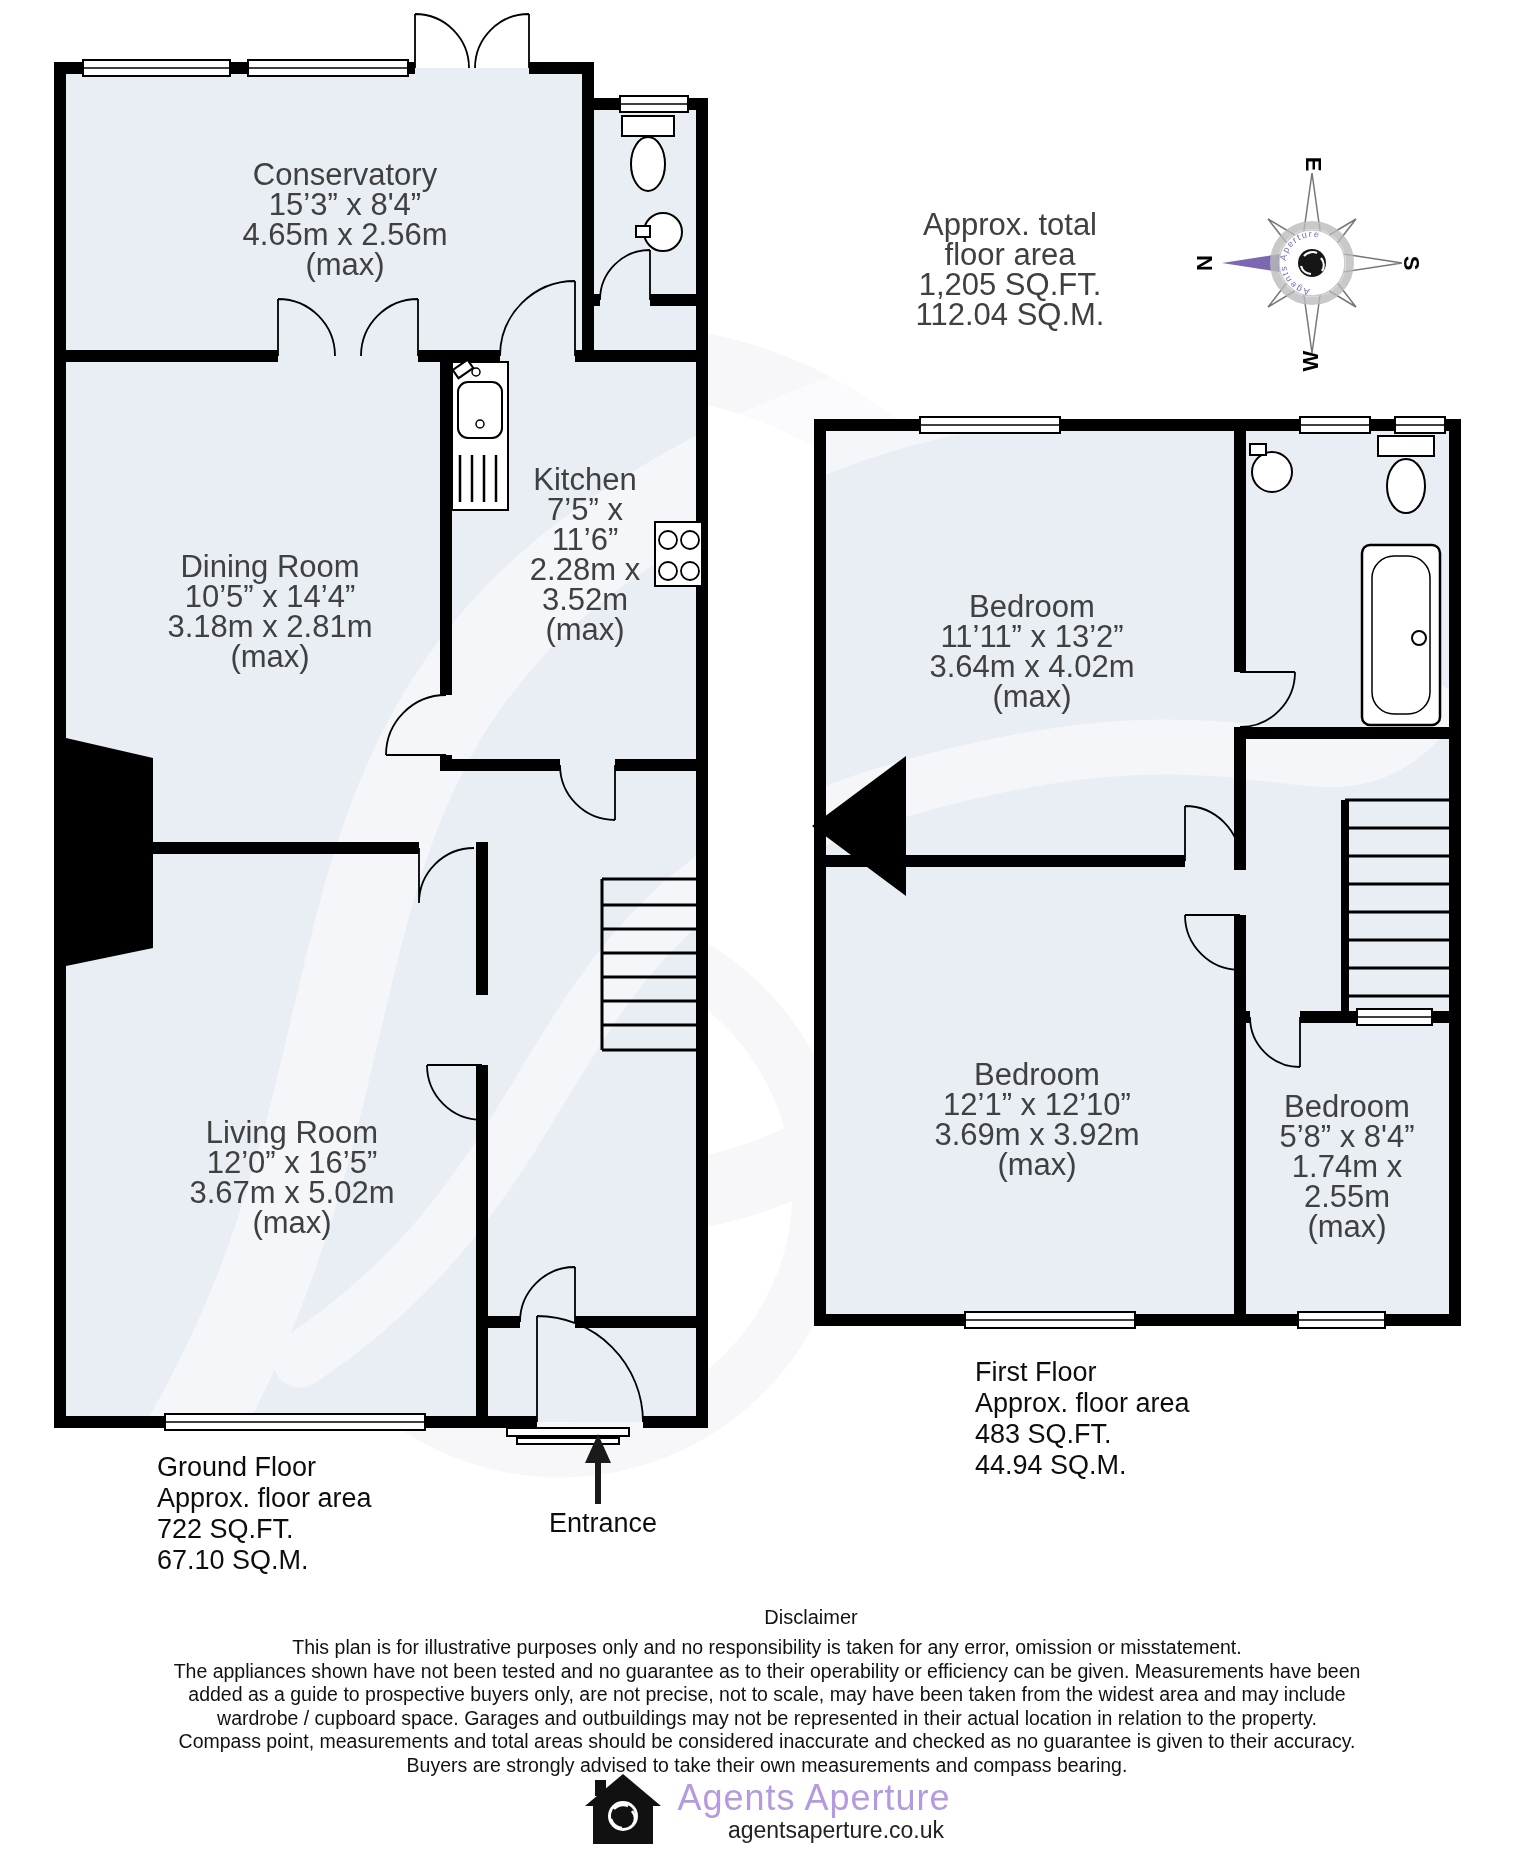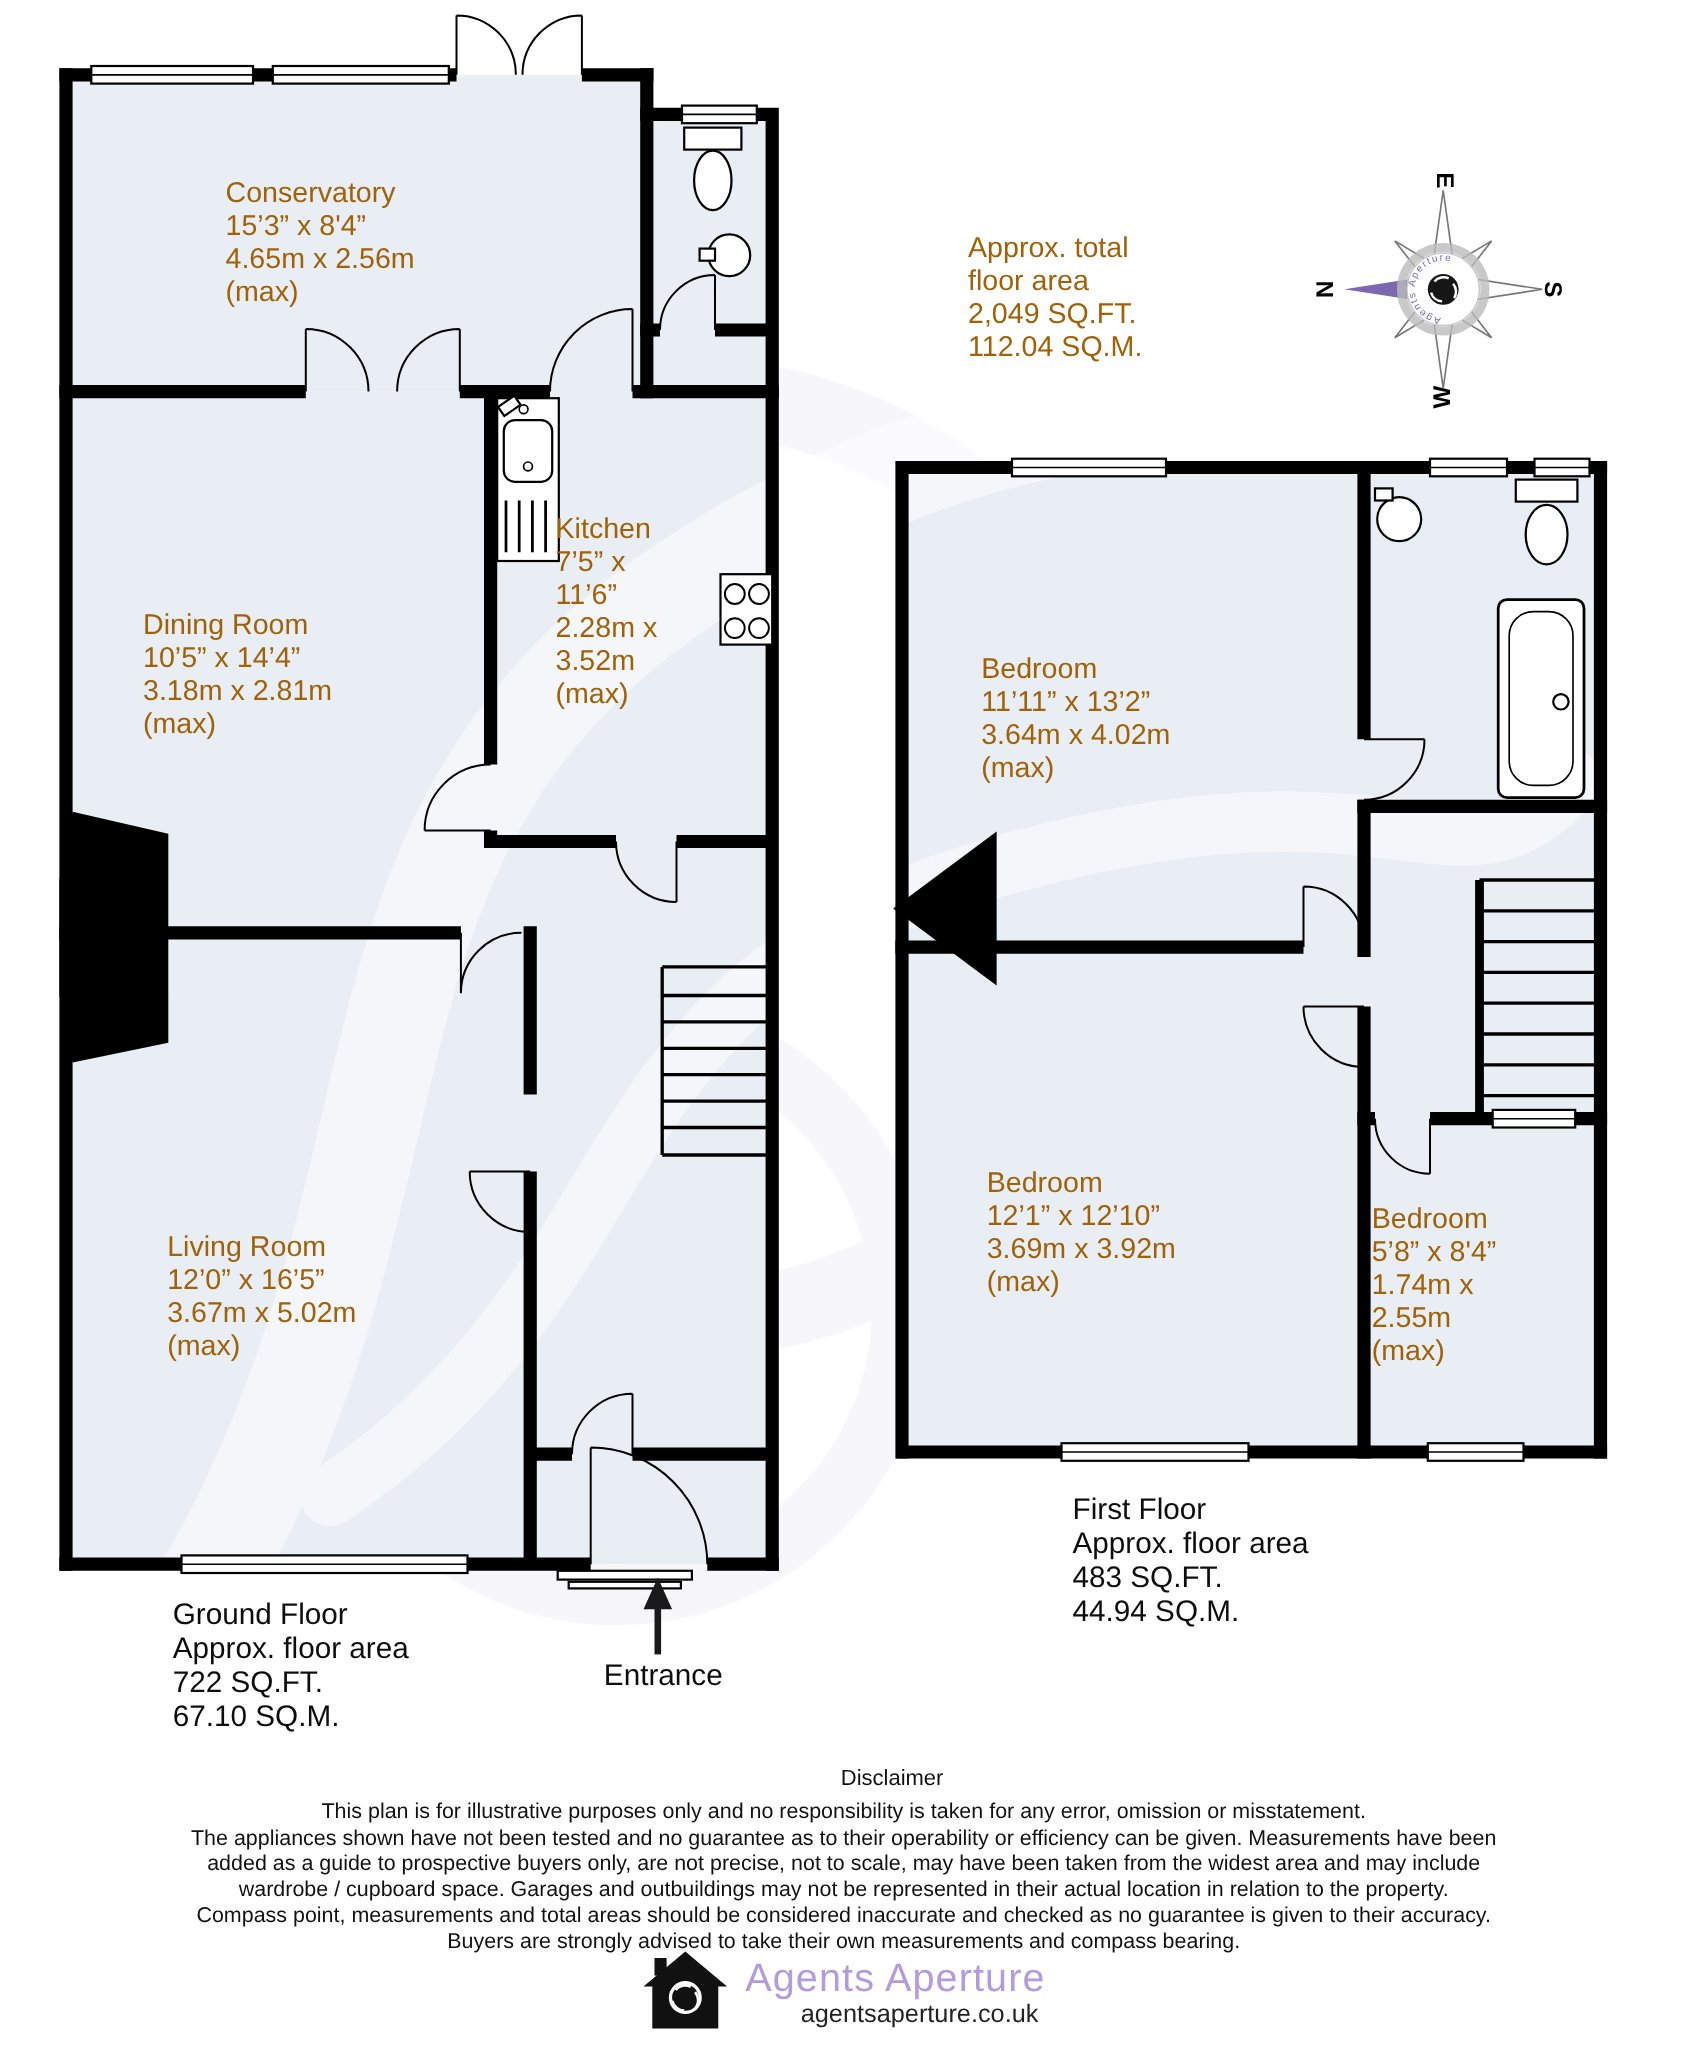--- a/index.html
+++ b/index.html
@@ -1,19 +1,19 @@
 <!DOCTYPE html>
 <html><head>
 <meta charset="utf-8">
 <style>
   html,body{margin:0;padding:0;background:#fff;}
   #canvas{position:relative;width:1534px;height:1863px;background:#fff;overflow:hidden;
           font-family:"Liberation Sans","DejaVu Sans",sans-serif;color:#0d0d0d;}
   #plan-svg{position:absolute;left:0;top:0;}
-  .lbl{position:absolute;font-size:26px;line-height:30px;color:#a16207;}
+  .lbl{position:absolute;text-align:center;font-size:31px;line-height:30px;color:#404040;}
   .caption{position:absolute;text-align:left;font-size:27px;line-height:31px;color:#0d0d0d;}
   .entrance{position:absolute;text-align:center;font-size:27px;color:#0d0d0d;}
   .disc{position:absolute;left:12px;width:1510px;text-align:center;font-size:19.5px;line-height:23.5px;color:#111;}
   .disc-title{position:absolute;left:0;width:1534px;text-align:center;font-size:20px;color:#111;padding-left:44px;}
   .footer{position:absolute;left:0;top:1772px;width:1534px;display:flex;justify-content:center;align-items:center;gap:14px;}
   .footer-text{display:flex;flex-direction:column;align-items:center;}
   .brand{font-size:36px;line-height:38px;color:#b49ade;letter-spacing:1px;}
   .url{font-size:23px;line-height:26px;color:#222;margin-left:44px;}
 </style>
 </head>
@@ -232,21 +232,21 @@
     <text x="1206" y="263" transform="rotate(-90 1206 263)" text-anchor="middle" dominant-baseline="middle" font-size="22" font-weight="bold" fill="#000">N</text>
     <text x="1312" y="164" transform="rotate(90 1312 164)" text-anchor="middle" dominant-baseline="middle" font-size="22" font-weight="bold" fill="#000">E</text>
     <text x="1410" y="263" transform="rotate(90 1410 263)" text-anchor="middle" dominant-baseline="middle" font-size="22" font-weight="bold" fill="#000">S</text>
     <text x="1312" y="361" transform="rotate(-90 1312 361)" text-anchor="middle" dominant-baseline="middle" font-size="22" font-weight="bold" fill="#000">W</text>
   </g>
 </svg>
 
 <div class="lbl" style="left:880px;top:210px;width:260px">
   <div>Approx. total</div>
   <div>floor area</div>
-  <div>2,049 SQ.FT.</div>
+  <div>1,205 SQ.FT.</div>
   <div>112.04 SQ.M.</div>
 </div>
 
 <div class="lbl" style="left:205px;top:160px;width:280px">
   <div>Conservatory</div>
   <div>15’3” x 8'4”</div>
   <div>4.65m x 2.56m</div>
   <div>(max)</div>
 </div>
 

